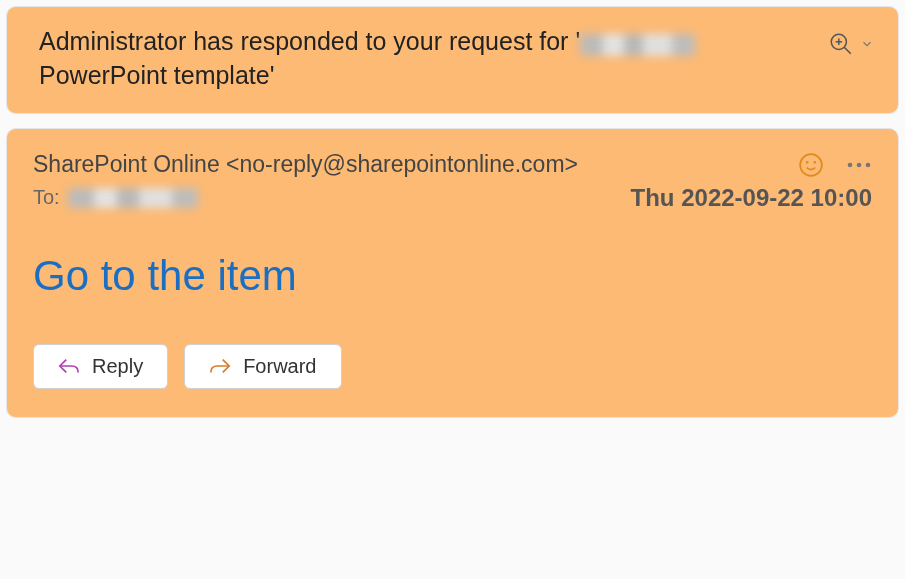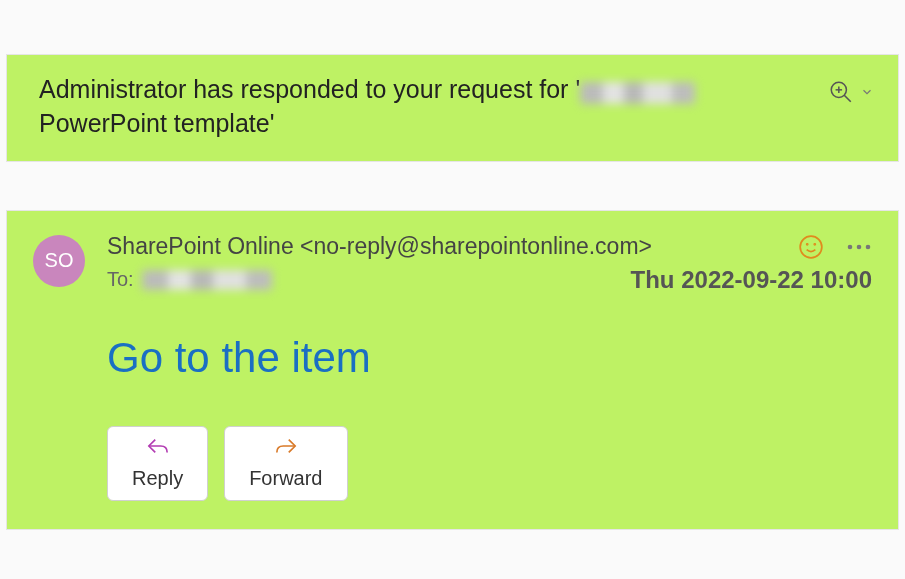--- a/index.html
+++ b/index.html
@@ -3,24 +3,23 @@
   <meta charset="utf-8">
   <style>
     * { box-sizing: border-box; margin: 0; padding: 0; }
     body {
       font-family: "Segoe UI", -apple-system, sans-serif;
       background: #fafafa;
       padding: 6px;
       width: 905px;
     }
     .card {
-      background: #bef264;
+      background: #fdba74;
       border: 1px solid #e5e5e5;
-      border-radius: 0;
-      margin-top: 48px;
+      border-radius: 10px;
     }
     .subject-card {
       padding: 18px 24px 20px 32px;
       margin-bottom: 14px;
       display: flex;
       align-items: flex-start;
       justify-content: space-between;
     }
     .subject-text {
       font-size: 25px;
@@ -96,21 +95,20 @@
     .action-row { display: flex; gap: 16px; }
     .pill-btn {
       display: flex; align-items: center; gap: 12px;
       border: 1px solid #d0d0d0;
       border-radius: 6px;
       padding: 10px 24px;
       font-size: 20px;
       color: #333;
       background: #fff;
       cursor: pointer;
-      flex-direction: column;
     }
     .pill-btn svg { flex-shrink: 0; }
   </style>
 </head>
 <body>
 
 <div class="card subject-card">
   <div class="subject-text">
     <span>Administrator has responded to your request for '</span><span class="redact subject-redact"></span><span> PowerPoint template'</span>
   </div>
@@ -125,23 +123,20 @@
     </span>
     <span class="icon-btn">
       <svg width="14" height="14" viewBox="0 0 24 24" fill="none" stroke="#777" stroke-width="2">
         <polyline points="6 9 12 15 18 9"></polyline>
       </svg>
     </span>
   </div>
 </div>
 
 <div class="card message-card">
-  <div class="avatar">
-    <span>SO</span>
-  </div>
   <div class="message-body">
     <div class="header-row">
       <div class="sender">SharePoint Online &lt;no-reply@sharepointonline.com&gt;</div>
       <div class="header-actions">
         <span class="icon-btn">
           <svg width="26" height="26" viewBox="0 0 24 24" fill="none" stroke="#e08b1e" stroke-width="1.6">
             <circle cx="12" cy="12" r="10"></circle>
             <circle cx="8.5" cy="9.5" r="0.5" fill="#e08b1e"></circle>
             <circle cx="15.5" cy="9.5" r="0.5" fill="#e08b1e"></circle>
             <path d="M8 14.5 Q12 18 16 14.5"></path>

